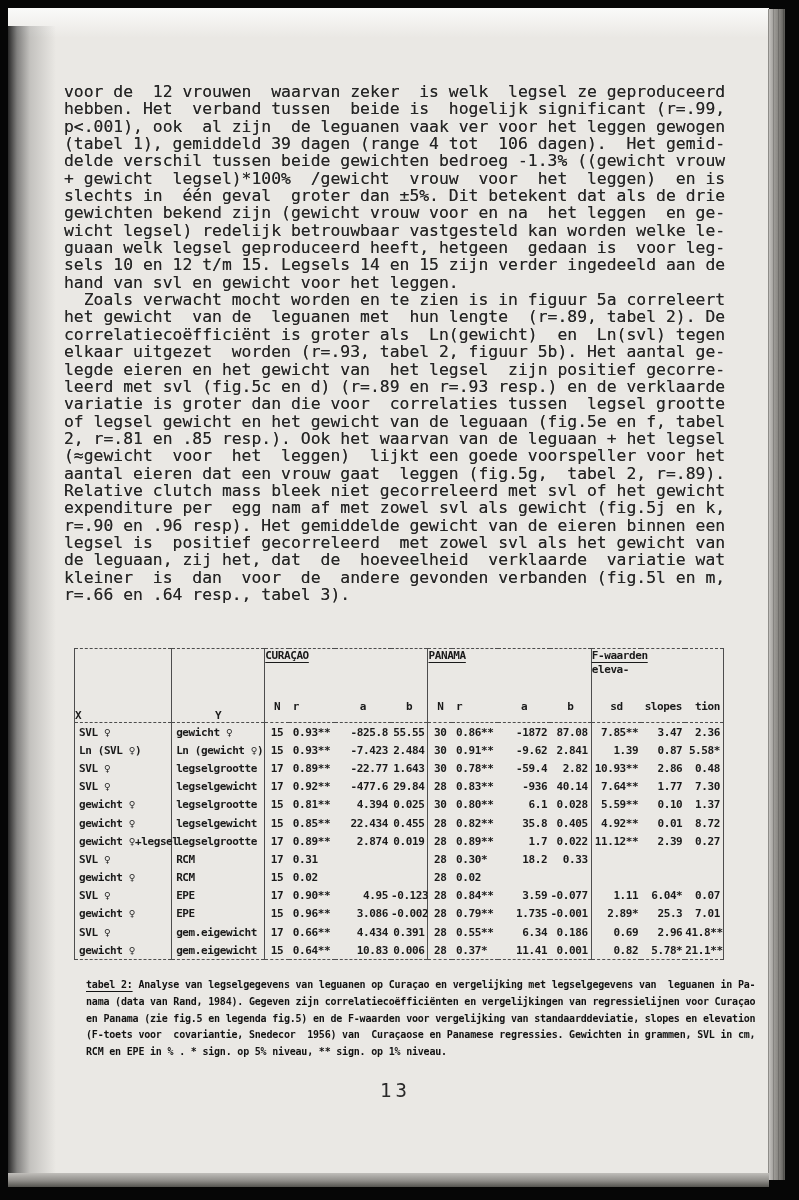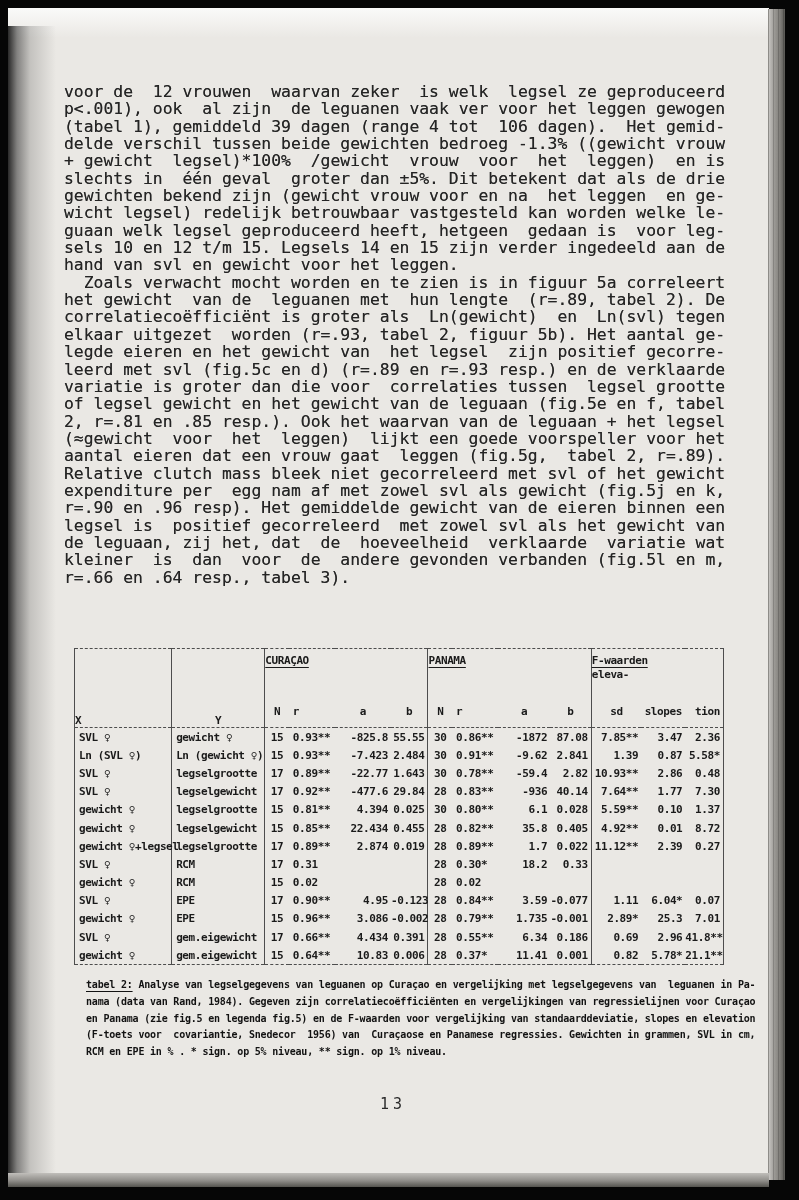--- a/index.html
+++ b/index.html
@@ -36,21 +36,21 @@
   .bodytext .line{white-space:pre;height:17.35px;}
 
   
   .table-wrap{position:absolute;left:74px;top:648px;width:652px;color:var(--ink-dark);}
   table.tbl{border-collapse:collapse;table-layout:fixed;width:650px;
         font-family:"DejaVu Sans Mono","Liberation Mono",monospace;
         font-size:11px;font-weight:700;letter-spacing:-0.4px;color:#1a1a1a;}
   table.tbl{border-top:1px dashed var(--rule);border-bottom:1px dashed var(--rule);
         border-left:1px solid var(--rule);border-right:1px solid var(--rule);}
   .tbl th,.tbl td{padding:0;overflow:visible;white-space:nowrap;font-weight:700;}
-  .tbl thead tr.grp th{height:36px;vertical-align:top;padding-top:5px;}
+  .tbl thead tr.grp th{height:36px;vertical-align:top;}
   .tbl thead tr.cols th{height:28px;vertical-align:bottom;padding-bottom:9px;}
   .tbl thead th{border-bottom:none;}
   .tbl thead tr.cols th, .tbl thead th[rowspan]{border-bottom:1px dashed var(--rule);}
   .tbl tbody td{height:18.2px;vertical-align:middle;}
   .tbl .v{border-left:1px solid var(--rule);}
   .u{text-decoration:underline;text-underline-offset:3px;}
   .grp-th{text-align:left;padding-left:5px;}
   .f-th .eleva{display:block;text-align:left;padding-right:3px;margin-top:1px;}
   .x-h{vertical-align:bottom !important;text-align:left;padding-left:24px;padding-bottom:9px;}
   .y-h{vertical-align:bottom !important;text-align:center;padding-bottom:9px;}
@@ -58,37 +58,38 @@
   .tbl .ac{text-align:center;}
   .tbl .ar{text-align:right;padding-right:3px;}
 
   
   .caption{position:absolute;left:62px;top:977px;width:678px;color:#121212;
         font-size:10px;font-weight:700;letter-spacing:-0.2px;line-height:16.8px;}
   .caption .cap-line{white-space:pre;height:16.8px;margin-left:24px;}
 
   
   .pageno{position:absolute;left:380px;top:1079px;color:#2a2a2a;
-        font-size:15px;letter-spacing:4px;margin-top:16px;}
+        font-size:19px;letter-spacing:4px;}
 </style>
 </head>
 <body>
 
 <div class="scan">
 
   <div class="page"></div>
   <div class="top-sheen"></div>
   <div class="gutter-shadow"></div>
   <div class="right-edge">
     <div class="right-edge-lines"></div>
   </div>
   <div class="bottom-edge"></div>
 
   <div class="bodytext">
       <div class="line">voor de  12 vrouwen  waarvan zeker  is welk  legsel ze geproduceerd</div>
+      <div class="line">hebben. Het  verband tussen  beide is  hogelijk significant (r=.99,</div>
       <div class="line">p&lt;.001), ook  al zijn  de leguanen vaak ver voor het leggen gewogen</div>
       <div class="line">(tabel 1), gemiddeld 39 dagen (range 4 tot  106 dagen).  Het gemid-</div>
       <div class="line">delde verschil tussen beide gewichten bedroeg -1.3% ((gewicht vrouw</div>
       <div class="line">+ gewicht  legsel)*100%  /gewicht  vrouw  voor  het  leggen)  en is</div>
       <div class="line">slechts in  één geval  groter dan ±5%. Dit betekent dat als de drie</div>
       <div class="line">gewichten bekend zijn (gewicht vrouw voor en na  het leggen  en ge-</div>
       <div class="line">wicht legsel) redelijk betrouwbaar vastgesteld kan worden welke le-</div>
       <div class="line">guaan welk legsel geproduceerd heeft, hetgeen  gedaan is  voor leg-</div>
       <div class="line">sels 10 en 12 t/m 15. Legsels 14 en 15 zijn verder ingedeeld aan de</div>
       <div class="line">hand van svl en gewicht voor het leggen.</div>

